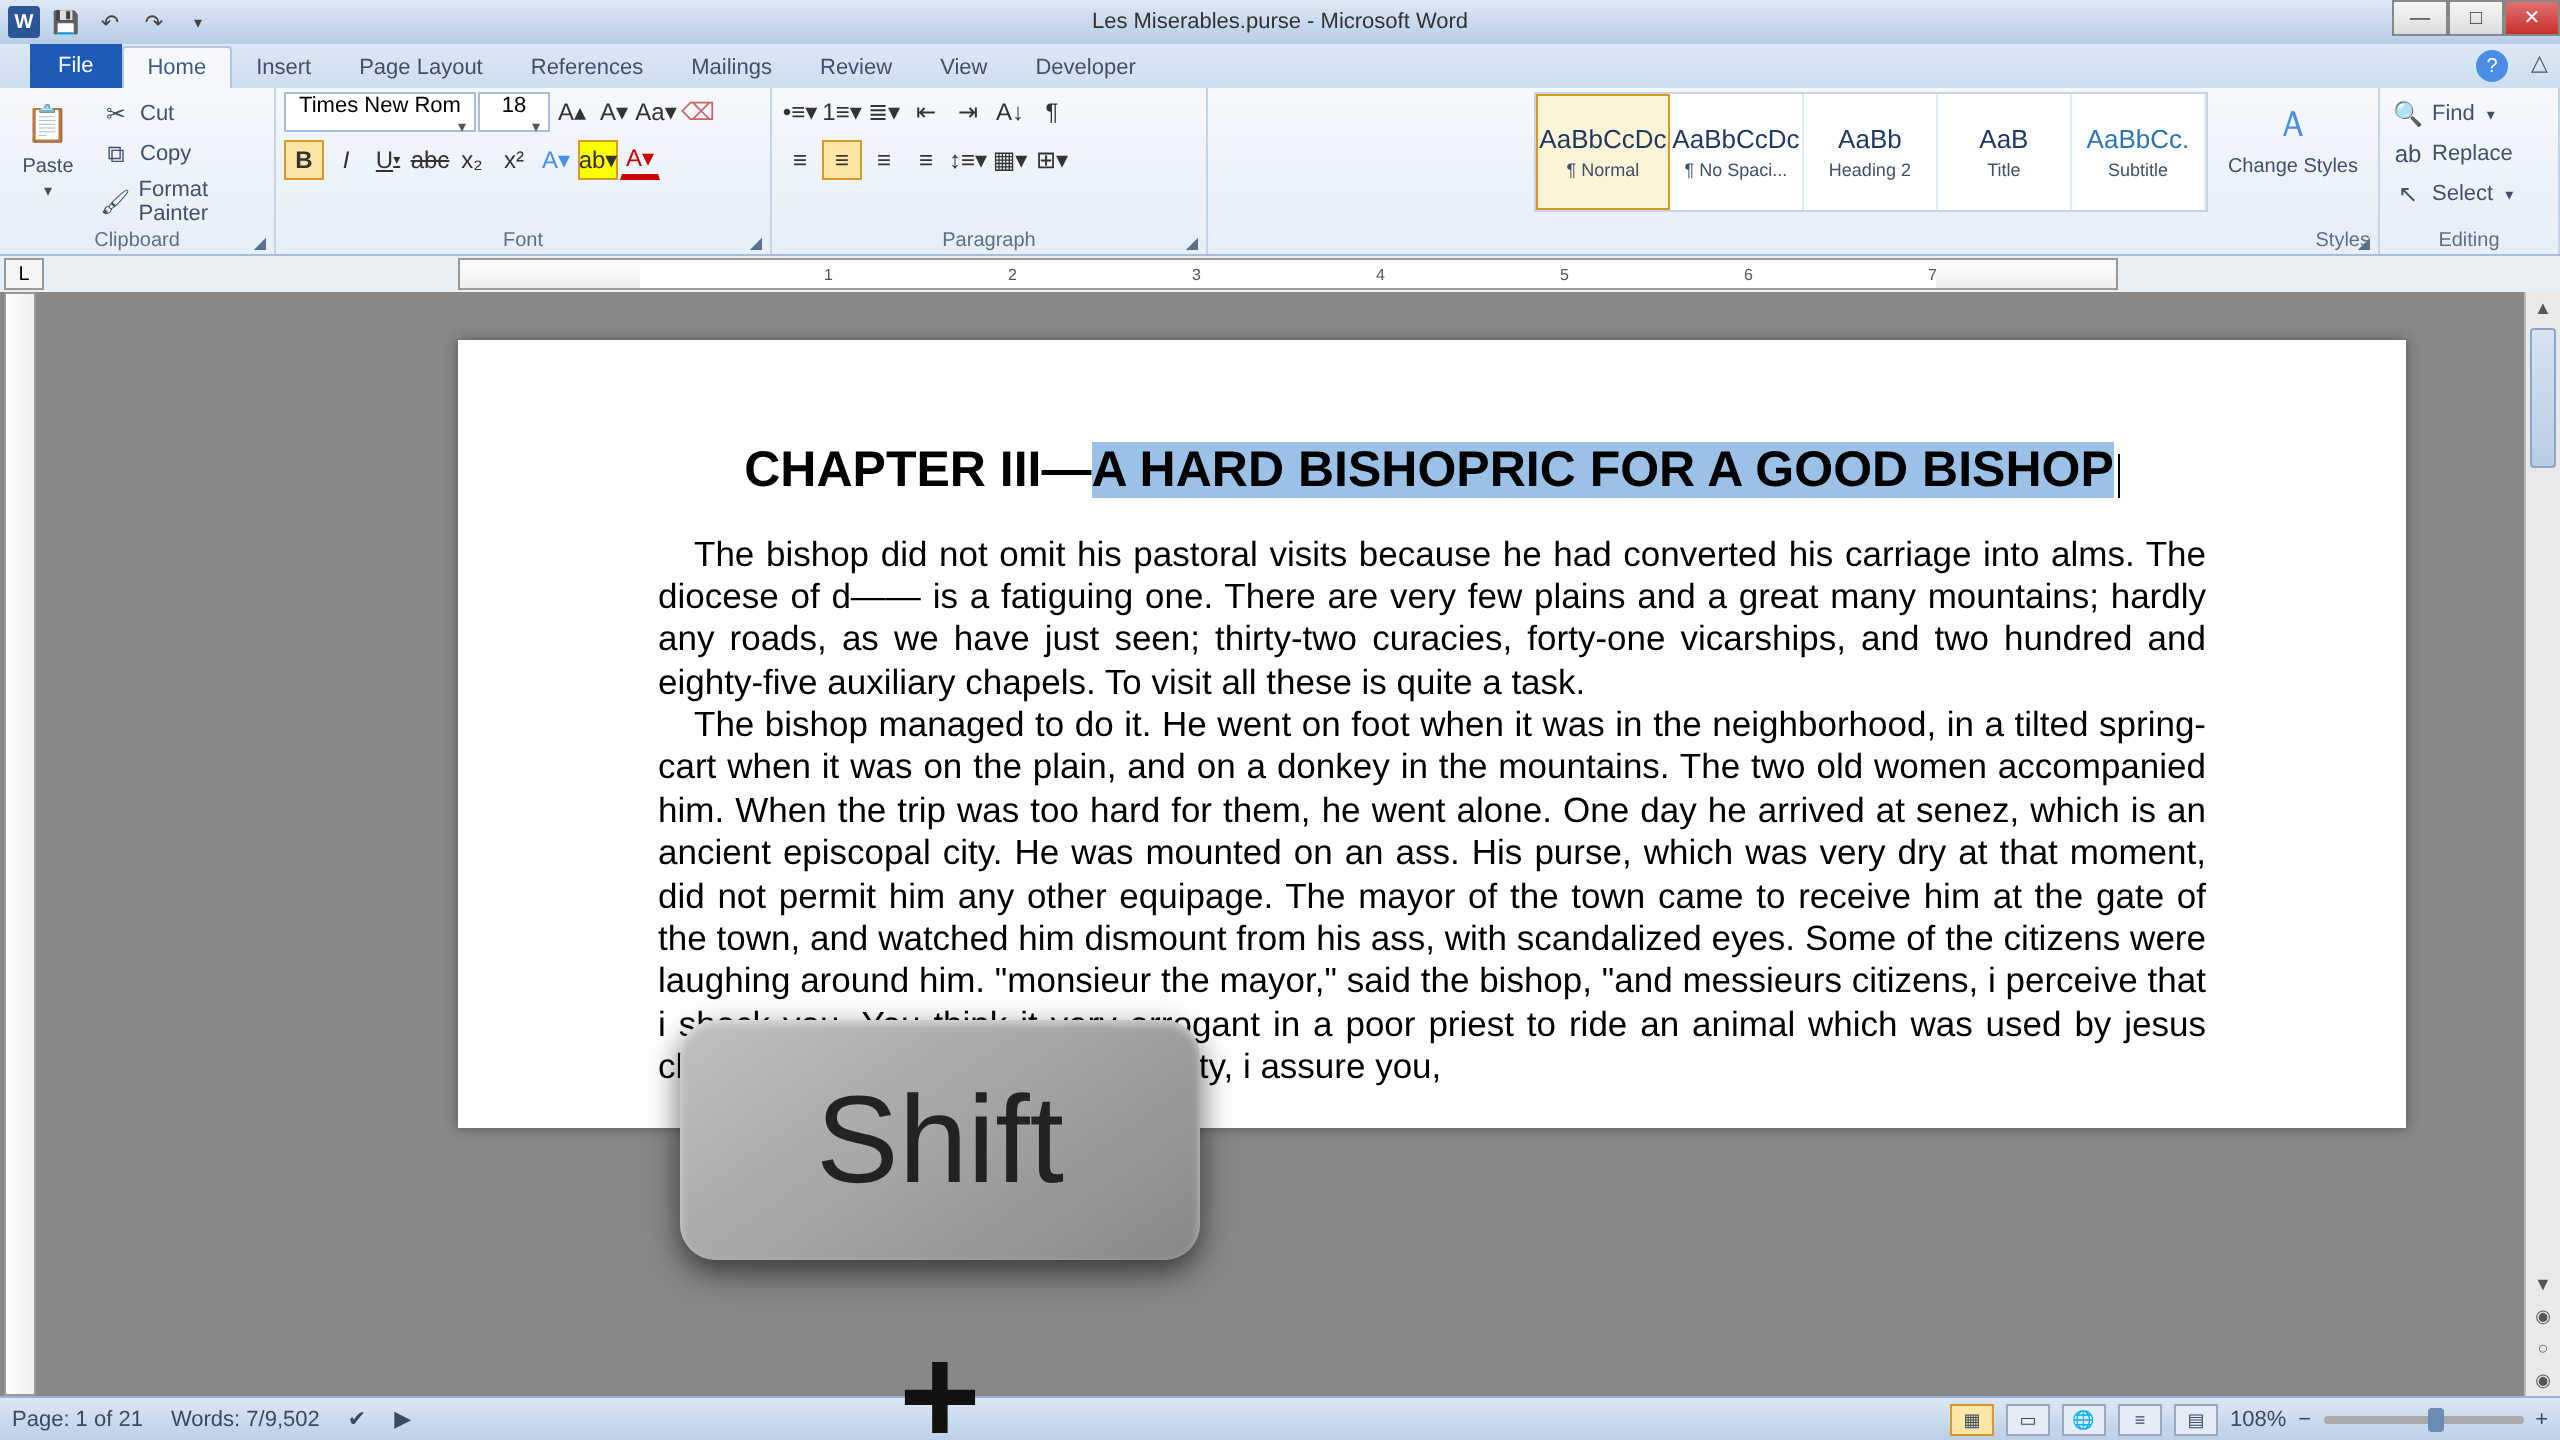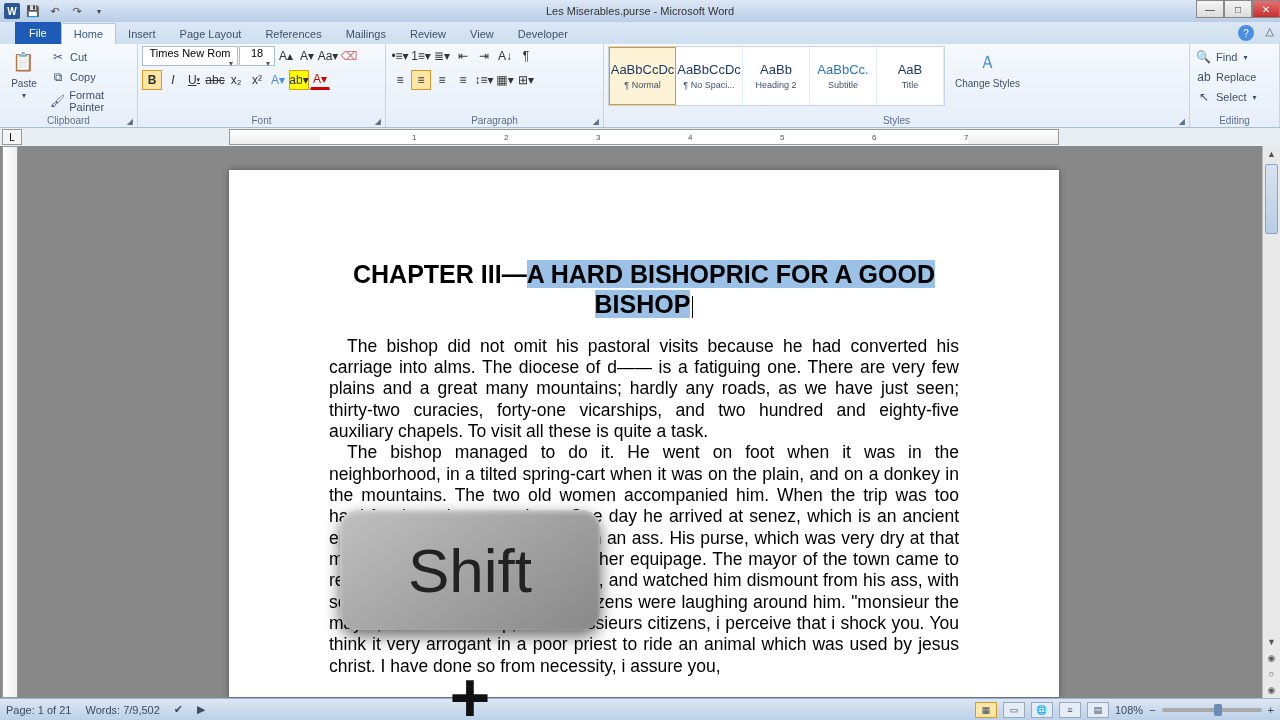--- a/index.html
+++ b/index.html
@@ -56,21 +56,21 @@
 
 .ruler-area { height: 18px; background:#e9eef3; display:flex; align-items:center;}
 .tab-selector { width:20px; height:16px; border:1px solid #999; background:#f5f5f5; margin-left:2px; display:flex;align-items:center;justify-content:center; font-size:10px; cursor:pointer;}
 .h-ruler { margin-left: 207px; width: 830px; height:16px; background: linear-gradient(#fff,#eee); border:1px solid #999; position:relative; font-size:8px;}
 .h-ruler .doc-area { position:absolute; left:90px; right:90px; top:0; bottom:0; background:#fff;}
 .h-ruler .tick { position:absolute; top:3px; color:#555;}
 
 
 .doc-container { position:absolute; top:146px; left:0; right:18px; bottom:22px; background:#888; overflow:hidden;}
 .v-ruler { position:absolute; left:2px; top:0; width:16px; height:100%; background:linear-gradient(to right,#fff,#eee); border:1px solid #999;}
-.page-wrap { position:absolute; left:229px; top:24px; width:830px; background:#fff; box-shadow: 0 0 6px rgba(0,0,0,.4); padding: 90px 100px 20px; }
+.page-wrap { position:absolute; left:229px; top:24px; width:974px; background:#fff; box-shadow: 0 0 6px rgba(0,0,0,.4); padding: 51px 100px 20px; }
 .doc-title { font-family: "Times New Roman", serif; font-size:25px; font-weight:bold; text-align:center; line-height:1.15;}
 .doc-title .sel { background:#9bc2e6;}
 .doc-body { font-family: "Times New Roman", serif; font-size:17.5px; text-align:justify; margin-top:16px; line-height:1.22;}
 .doc-body p { text-indent: 18px; margin:0; }
 .cursor-caret { display:inline-block; width:1px; height:22px; background:#000; vertical-align:text-bottom; margin-left:2px;}
 
 
 .key-overlay { position:absolute; left: 340px; top: 510px; display:flex; align-items:center; gap: 28px; z-index:100;flex-direction:column;}
 .key { width: 260px; height: 120px; background: linear-gradient(145deg,#c0c0c0,#888); border-radius: 18px; box-shadow: 0 6px 16px rgba(0,0,0,.6), inset 0 2px 4px rgba(255,255,255,.5); display:flex; align-items:center; justify-content:center; font-size:62px; color:#222; font-family: Arial,sans-serif;}
 .key.narrow { width: 200px;}
@@ -197,42 +197,42 @@
         <div class="tb">≡</div>
         <div class="tb">≡</div>
         <div class="tb">↕≡▾</div>
         <div class="tb">▦▾</div>
         <div class="tb">⊞▾</div>
       </div>
     </div>
     <div class="group-label"><span>Paragraph</span><span class="launcher">◢</span></div>
   </div>
 
-  <div class="group" style="flex:1;">
+  <div class="group" style="flex:1;align-items:flex-end;">
     <div class="group-body">
       <div class="style-gallery" id="styles-gallery">
           <div class="style-item sel">
             <div class="style-prev ">AaBbCcDc</div>
             <div class="style-name">¶ Normal</div>
           </div>
           <div class="style-item">
             <div class="style-prev ">AaBbCcDc</div>
             <div class="style-name">¶ No Spaci...</div>
           </div>
           <div class="style-item">
             <div class="style-prev ">AaBb</div>
             <div class="style-name">Heading 2</div>
           </div>
           <div class="style-item">
+            <div class="style-prev ">AaB</div>
+            <div class="style-name">Title</div>
+          </div>
+          <div class="style-item">
             <div class="style-prev blue">AaBbCc.</div>
             <div class="style-name">Subtitle</div>
-          </div>
-          <div class="style-item">
-            <div class="style-prev ">AaB</div>
-            <div class="style-name">Title</div>
           </div>
         </div>
       <div class="big-btn">
         <div class="ico" style="color:#4a8de4;">Ａ</div>
         <span style="text-align:center;">Change Styles</span>
       </div>
     </div>
     <div class="group-label"><span>Styles</span><span class="launcher">◢</span></div>
   </div>
 

